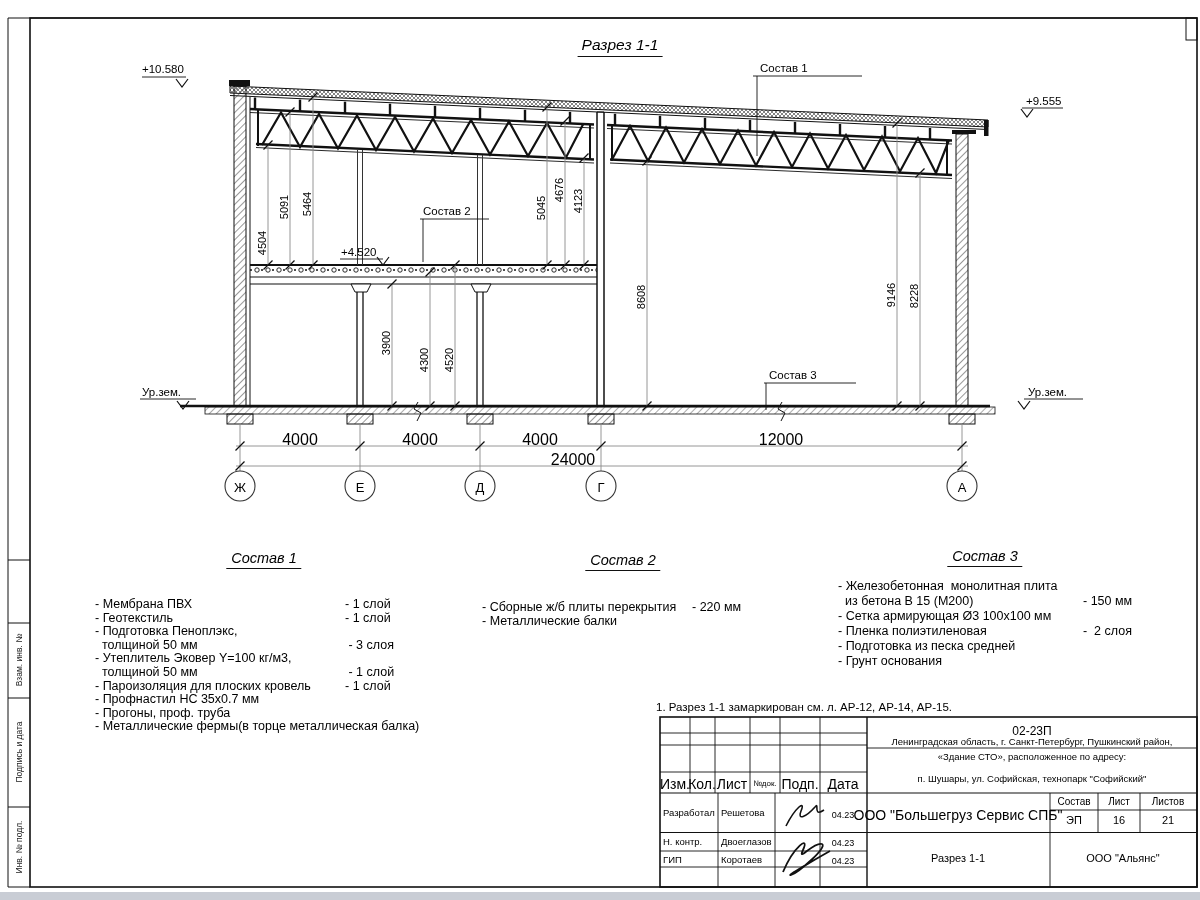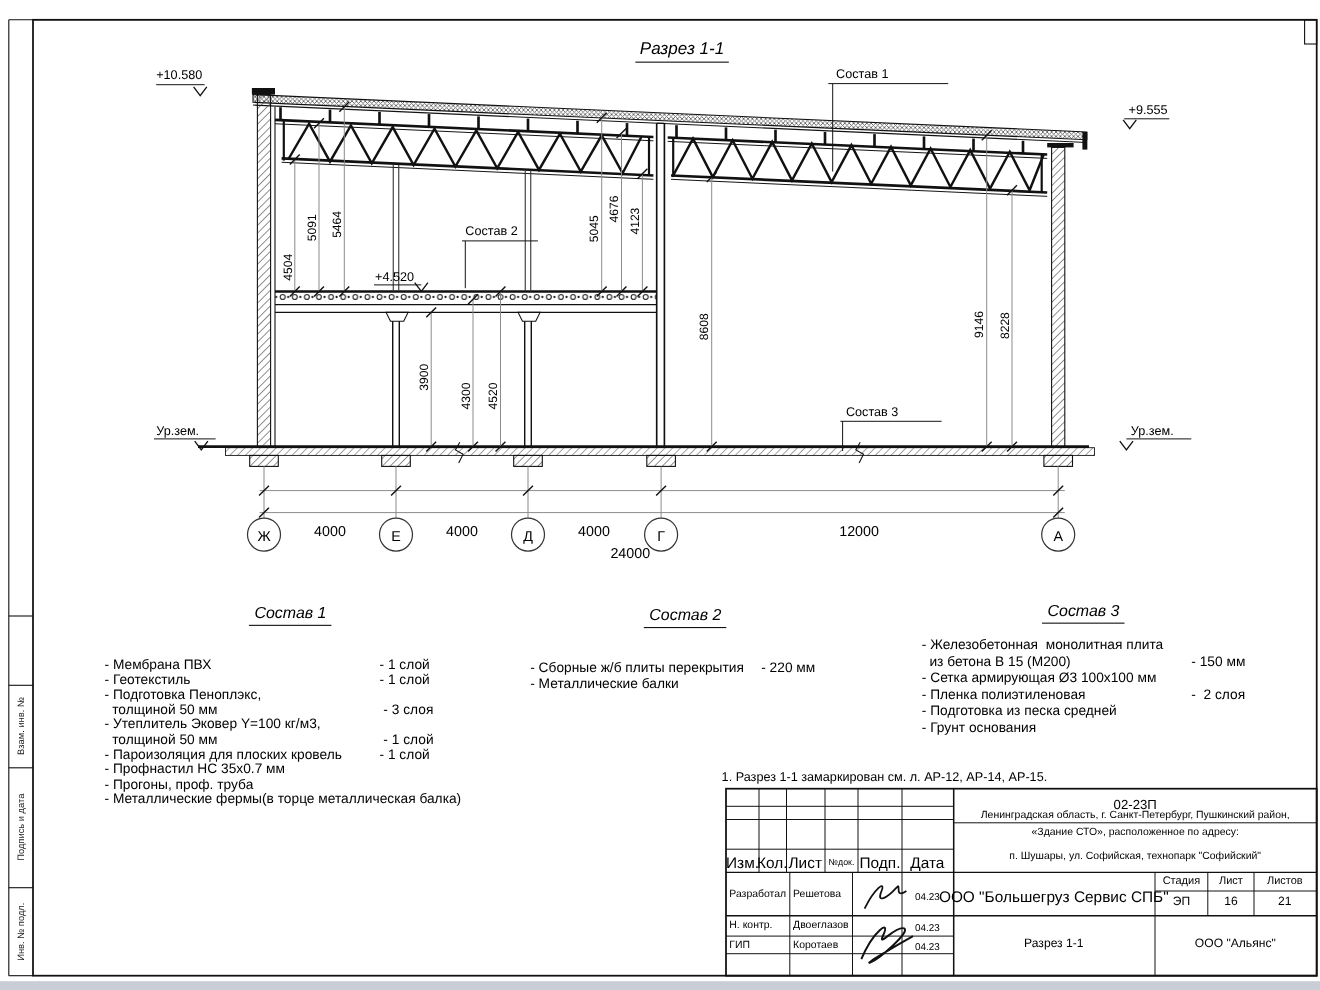--- a/index.html
+++ b/index.html
@@ -2,21 +2,21 @@
 <html><head>
 <meta charset="utf-8">
 <style>
   html,body{margin:0;padding:0;}
   body{width:1200px;height:900px;position:relative;background:#fff;
        font-family:"Liberation Sans",sans-serif;color:#000;overflow:hidden;}
   svg.linework{position:absolute;left:0;top:0;}
   .lbl{position:absolute;font-size:11.5px;white-space:nowrap;}
   .vdim{position:absolute;font-size:11px;white-space:nowrap;
         transform:translate(-50%,-50%) rotate(-90deg);}
-  .hdim{position:absolute;font-size:13px;white-space:nowrap;transform:translateX(-50%);margin-top:44px;}
+  .hdim{position:absolute;font-size:16px;white-space:nowrap;transform:translateX(-50%);}
   .axis{position:absolute;font-size:13px;width:30px;text-align:center;
         transform:translate(-50%,-50%);}
   .sec-title{position:absolute;font-style:italic;font-size:15.5px;
         transform:translateX(-50%);border-bottom:1.2px solid #111;padding:0 4px 2px;}
   .comp-title{position:absolute;font-style:italic;font-size:14.5px;white-space:nowrap;
         transform:translateX(-50%);border-bottom:1.2px solid #111;padding:0 5px 2px;}
   .comp{position:absolute;font-size:12.5px;}
   .comp .item{position:relative;white-space:nowrap;}
   .comp .val{position:absolute;top:0;}
   .comp1{left:95px;top:598px;width:340px;line-height:13.6px;}
@@ -426,21 +426,21 @@
 <div class="tb" style="left:721px;top:807px;font-size:9.5px;">Решетова</div>
 <div class="tb tbc" style="left:843px;top:810px;font-size:9px;">04.23</div>
 <div class="tb" style="left:663px;top:836px;font-size:9.5px;">Н. контр.</div>
 <div class="tb" style="left:721px;top:836px;font-size:9.5px;">Двоеглазов</div>
 <div class="tb tbc" style="left:843px;top:838px;font-size:9px;">04.23</div>
 <div class="tb" style="left:663px;top:854px;font-size:9.5px;">ГИП</div>
 <div class="tb" style="left:721px;top:854px;font-size:9.5px;">Коротаев</div>
 <div class="tb tbc" style="left:843px;top:856px;font-size:9px;">04.23</div>
 
 <div class="tb tbc" style="left:958px;top:807px;">ООО "Большегруз Сервис СПБ"</div>
-<div class="tb tbc" style="left:1074px;top:796px;font-size:10px;">Стадия</div>
+<div class="tb tbc" style="left:1074px;top:796px;font-size:10px;">Состав</div>
 <div class="tb tbc" style="left:1119px;top:796px;font-size:10px;">Лист</div>
 <div class="tb tbc" style="left:1168px;top:796px;font-size:10px;">Листов</div>
 <div class="tb tbc" style="left:1074px;top:814px;font-size:11px;">ЭП</div>
 <div class="tb tbc" style="left:1119px;top:814px;font-size:11px;text-align:right;">16</div>
 <div class="tb tbc" style="left:1168px;top:814px;font-size:11px;">21</div>
 <div class="tb tbc" style="left:958px;top:852px;font-size:11px;">Разрез 1-1</div>
 <div class="tb tbc" style="left:1123px;top:852px;font-size:11px;">ООО "Альянс"</div>
 
 <div class="mlabel" style="left:19px;top:660px;">Взам. инв. №</div>
 <div class="mlabel" style="left:19px;top:752px;">Подпись и дата</div>

